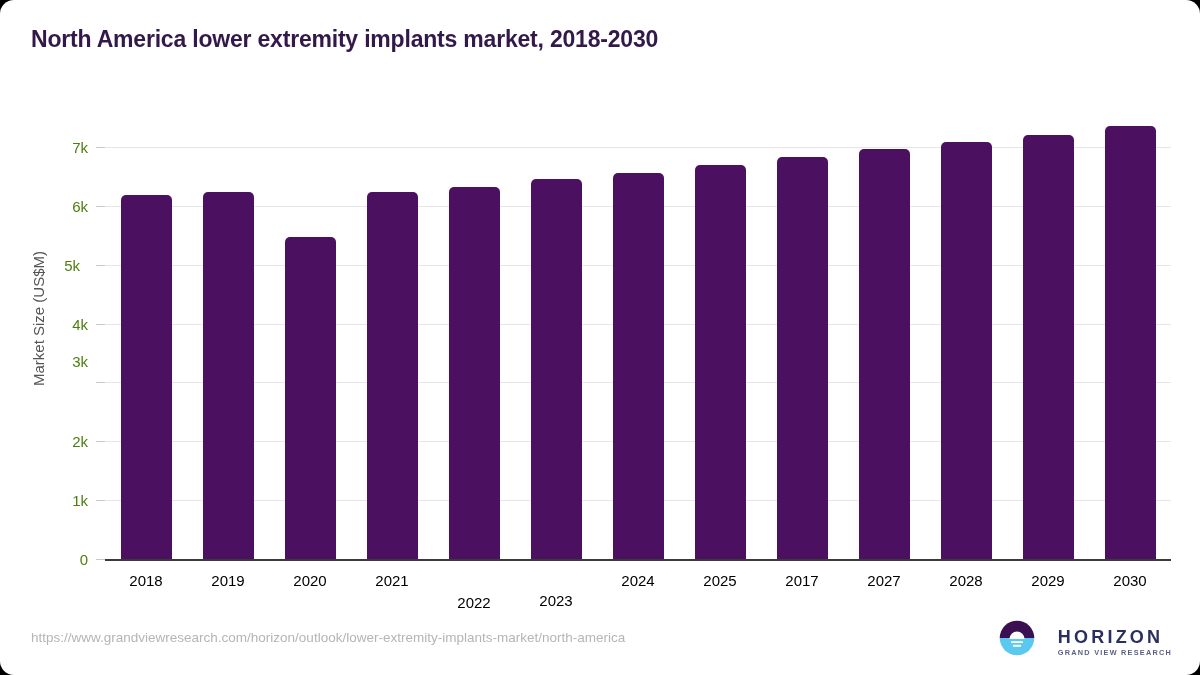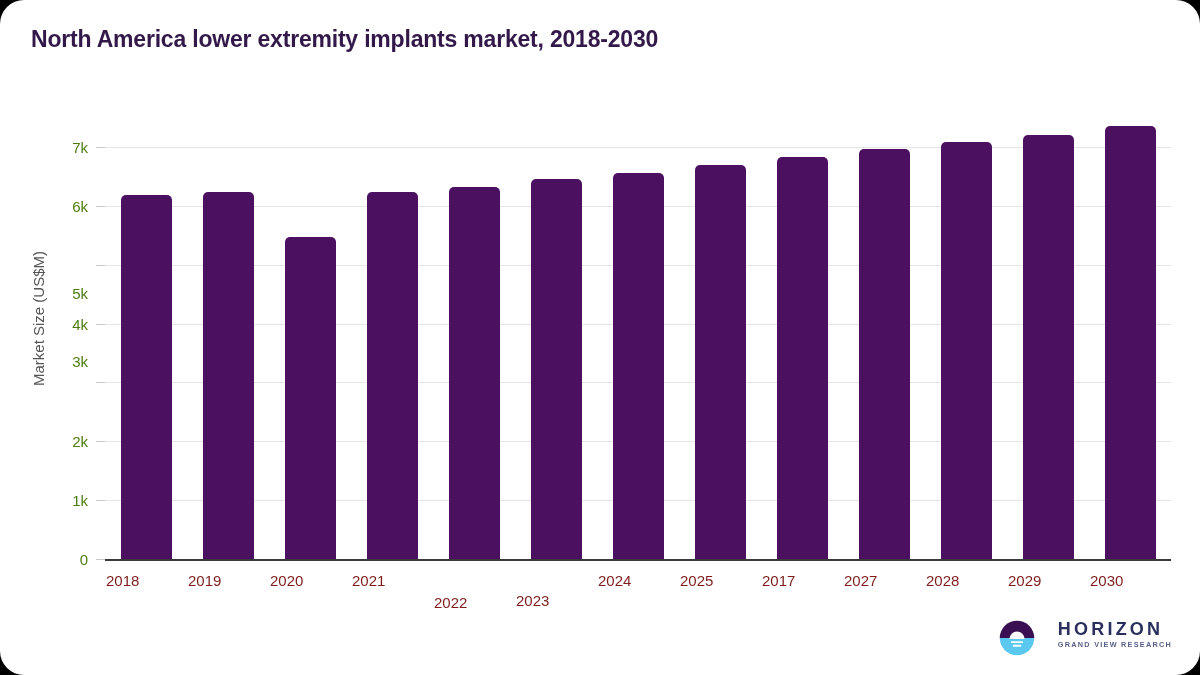--- a/index.html
+++ b/index.html
@@ -11,21 +11,21 @@
     width: 1200px;
     height: 675px;
     overflow: hidden;
     font-family: "Liberation Sans", sans-serif;
   }
   #page {
     position: relative;
     width: 1200px;
     height: 675px;
     background: #ffffff;
-    border-radius: 24px;
+    border-radius: 14px;
     overflow: hidden;
     box-sizing: border-box;
   }
 
   
   #chart-title {
     position: absolute;
     left: 31px;
     top: 26px;
     font-size: 23px;
@@ -99,41 +99,41 @@
     bottom: 0;
     background: #4b1160;
     border-top-left-radius: 5px;
     border-top-right-radius: 5px;
   }
 
   
   .x-label {
     position: absolute;
     top: 572px;
-    text-align: left;
+    text-align: center;
     font-size: 15px;
-    color: #7f1d1d;
+    color: #000000;
   }
 
   
   #source-url {
     position: absolute;
     left: 31px;
     top: 630px;
     font-size: 13.5px;
     color: #b5b5b5;
     white-space: nowrap;
   }
 
   #logo {
     position: absolute;
     right: 28px;
     top: 620px;
     display: flex;
-    align-items: flex-start;
+    align-items: flex-end;
     gap: 23px;
   }
   #logo-mark {
     width: 36px;
     height: 36px;
     flex: 0 0 auto;
   }
   #logo-text {
     display: flex;
     flex-direction: column;
@@ -187,20 +187,21 @@
         <div class="bar" title="2026: 6830" style="left: 671.5px; width: 51px; height: 401.919px; background: rgb(75, 17, 96);"></div>
         <div class="bar" title="2027: 6960" style="left: 753.5px; width: 51px; height: 409.569px; background: rgb(75, 17, 96);"></div>
         <div class="bar" title="2028: 7080" style="left: 835.5px; width: 51px; height: 416.631px; background: rgb(75, 17, 96);"></div>
         <div class="bar" title="2029: 7210" style="left: 917.5px; width: 51px; height: 424.281px; background: rgb(75, 17, 96);"></div>
         <div class="bar" title="2030: 7360" style="left: 999.5px; width: 51px; height: 433.108px; background: rgb(75, 17, 96);"></div>
       </div>
   </div>
 
   <div id="x-axis"></div>
 
+  <div id="source-url">https://www.grandviewresearch.com/horizon/outlook/lower-extremity-implants-market/north-america</div>
 
   <div id="logo">
     <svg id="logo-mark" viewBox="0 0 100 100">
       <defs>
         <clipPath id="circClip">
             <circle cx="50" cy="50" r="48"></circle>
           </clipPath>
       </defs>
       <g clip-path="url(#circClip)">
         <rect id="logo-top-half" x="0" y="0" width="100" height="50" fill="#3a1052"></rect>
@@ -220,21 +221,21 @@
     <div class="y-label" style="left: 32px; top: 552px;">0</div>
     <div class="tick-mark" style="left: 96px; top: 500.154px;"></div>
     <div class="y-label" style="left: 32px; top: 493.154px;">1k</div>
     <div class="tick-mark" style="left: 96px; top: 441.308px;"></div>
     <div class="y-label" style="left: 32px; top: 434.308px;">2k</div>
     <div class="tick-mark" style="left: 96px; top: 382.462px;"></div>
     <div class="y-label" style="left: 32px; top: 354px;">3k</div>
     <div class="tick-mark" style="left: 96px; top: 323.615px;"></div>
     <div class="y-label" style="left: 32px; top: 316.615px;">4k</div>
     <div class="tick-mark" style="left: 96px; top: 264.769px;"></div>
-    <div class="y-label" style="left: 32px; top: 257.769px; margin-top: 28px;">5k</div>
+    <div class="y-label" style="left: 24px; top: 257.769px;">5k</div>
     <div class="tick-mark" style="left: 96px; top: 205.923px;"></div>
     <div class="y-label" style="left: 32px; top: 198.923px;">6k</div>
     <div class="tick-mark" style="left: 96px; top: 147.077px;"></div>
     <div class="y-label" style="left: 32px; top: 140.077px;">7k</div>
     <div class="x-label" style="left: 106px; width: 80px;">2018</div>
     <div class="x-label" style="left: 188px; width: 80px;">2019</div>
     <div class="x-label" style="left: 270px; width: 80px;">2020</div>
     <div class="x-label" style="left: 352px; width: 80px;">2021</div>
     <div class="x-label" style="left: 434px; width: 80px; margin-top: 22px;">2022</div>
     <div class="x-label" style="left: 516px; width: 80px; margin-top: 20px;">2023</div>

